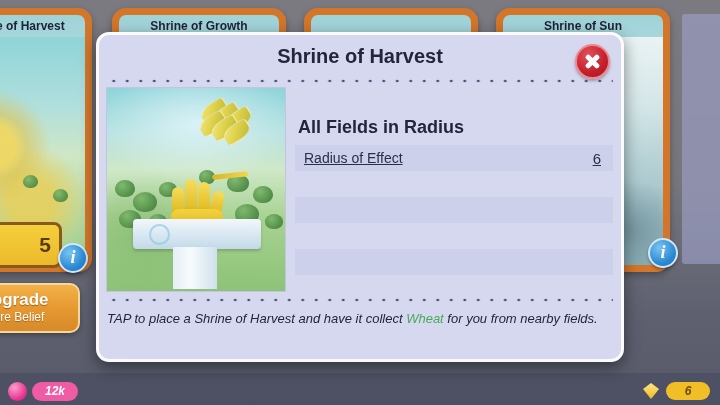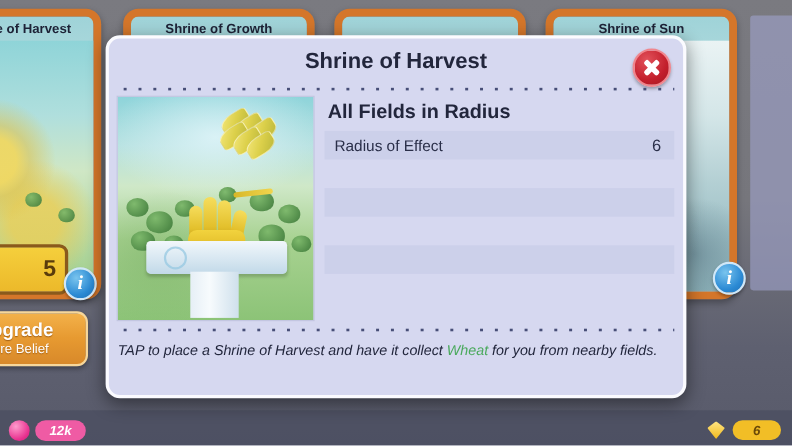--- a/index.html
+++ b/index.html
@@ -375,33 +375,34 @@
     right: 8px;
     top: 4px;
     bottom: 4px;
   }
 
   .info-heading {
     font-size: 18px;
     font-weight: bold;
     color: #22263c;
     padding: 4px 0 7px 3px;
+    margin-top: 26px;
   }
 
   .stat-row {
     display: flex;
     align-items: center;
     justify-content: space-between;
     height: 26px;
     padding: 0 12px 0 9px;
     box-sizing: border-box;
     font-size: 14px;
     color: #2a2f49;
   }
-  .stat-row.alt { background: #ccd0ea; }
+  .stat-row.alt { background: #ccd0ea; text-decoration: underline; }
   .stat-row.empty { background: transparent; }
   .stat-row .stat-value { font-size: 15px; }
 
   .modal-footer {
     position: absolute;
     left: 8px;
     right: 8px;
     top: 270px;
     height: 50px;
     font-style: italic;

